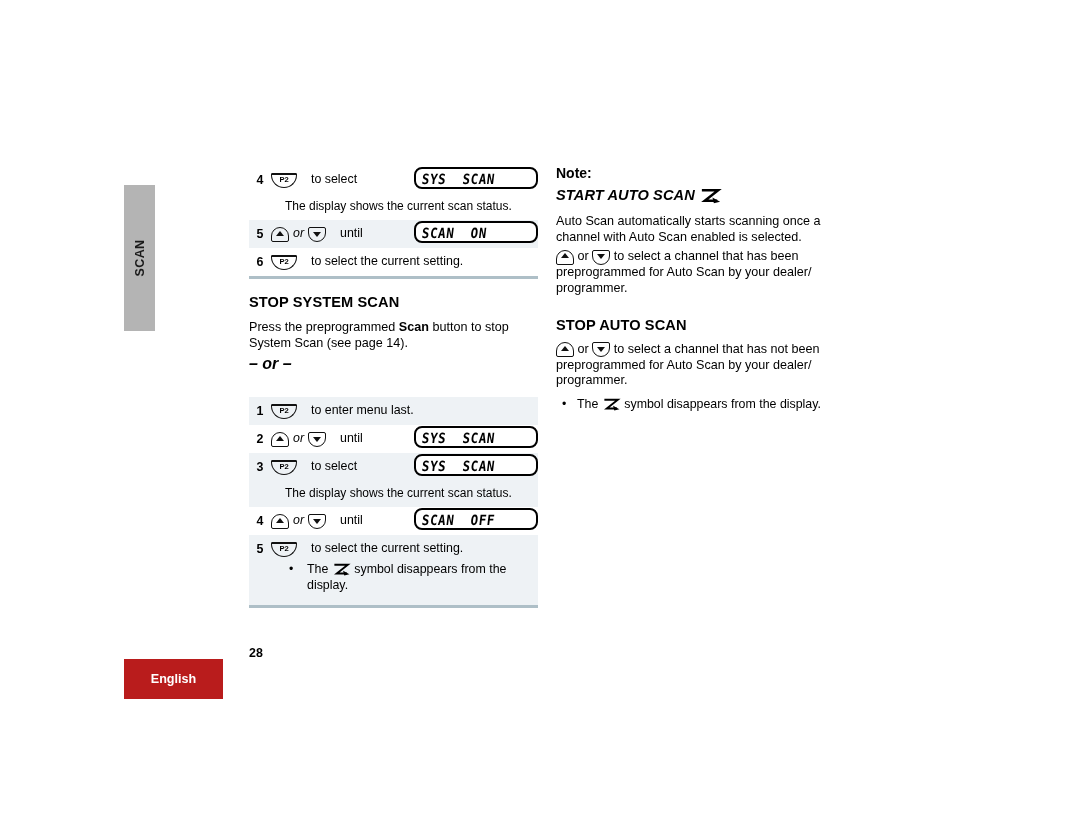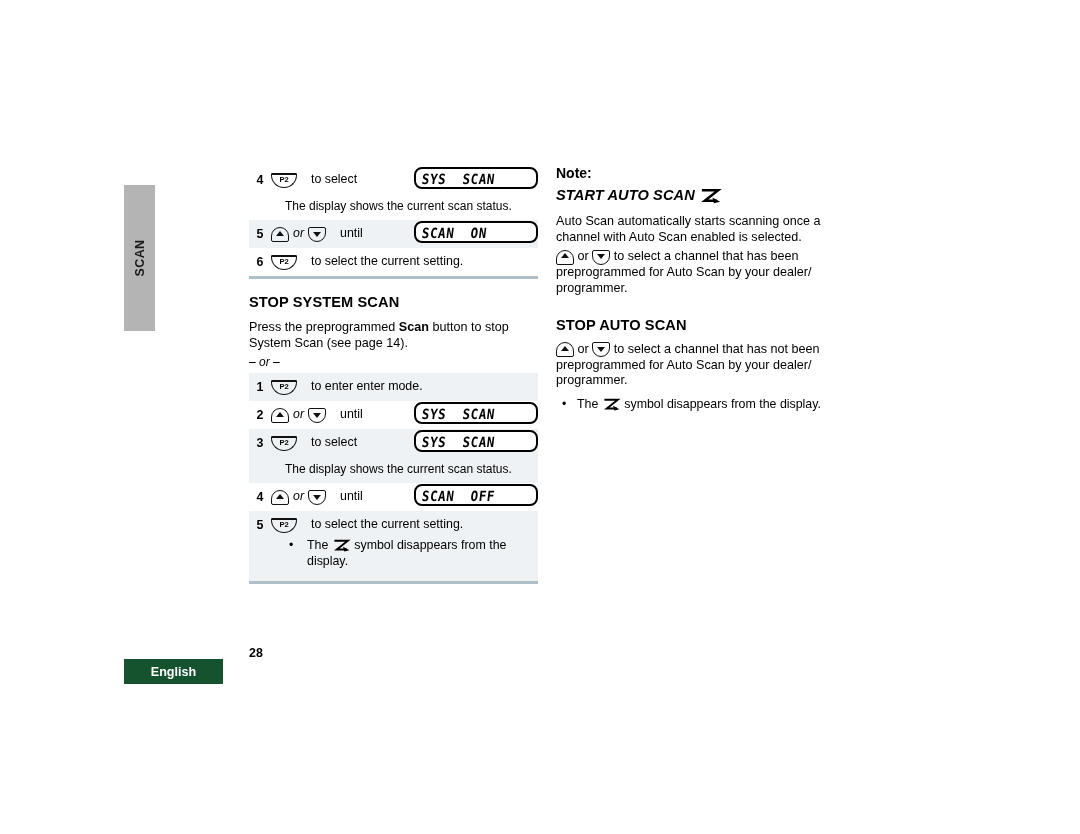--- a/index.html
+++ b/index.html
@@ -213,23 +213,24 @@
     margin: 14px 0 9px 0;
     line-height: 18px;
   }
   .body-par {
     font-size: 12.6px;
     line-height: 15.6px;
     margin: 0 0 8px 0;
   }
   .body-par.tight { margin-bottom: 4px; }
   .or-sep {
-    font-size: 12px;
+    font-size: 16px;
     font-style: italic;
-    margin: 4px 0 4px 0;
+    margin: 4px 0 24px 0;
+    font-weight: bold;
   }
 
   
   .note {
     position: relative;
     font-size: 14px;
     line-height: 15.6px;
     padding-left: 38px;
     margin-bottom: 20px;
   }
@@ -261,22 +262,22 @@
     line-height: 15.6px;
   }
   .sub-bullet .bullet-dot { left: 40px; }
 
   
   .lang-tab {
     position: absolute;
     left: 124px;
     top: 659px;
     width: 99px;
-    height: 25px;
-    background: #14532d;
+    height: 40px;
+    background: #b91c1c;
   }
   .lang-tab-label {
     position: absolute;
     left: 0; right: 0; top: 0; bottom: 0;
     display: flex;
     align-items: center;
     justify-content: center;
     color: #ffffff;
     font-size: 12.6px;
     font-weight: bold;
@@ -362,21 +363,21 @@
   <div class="steps">
 
     <div class="step-row shaded">
       <div class="step-num">1</div>
       <div class="step-body">
         <span class="btn-p2">
           <span class="shape"></span>
             <span class="cap"></span>
           <span class="lbl">P2</span>
         </span>
-        <span class="step-text">to enter enter mode.</span>
+        <span class="step-text">to enter menu last.</span>
       </div>
     </div>
 
     <div class="step-row">
       <div class="step-num">2</div>
       <div class="step-body">
         <span class="btn-updown btn-up">
           <span class="shape"></span>
             <span class="tri"></span>
         </span>

